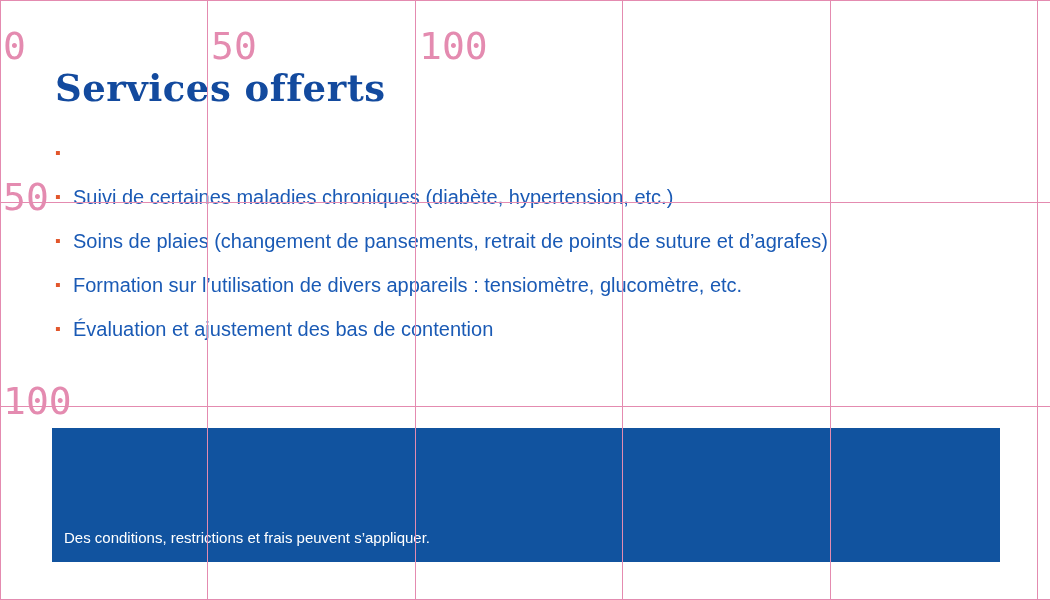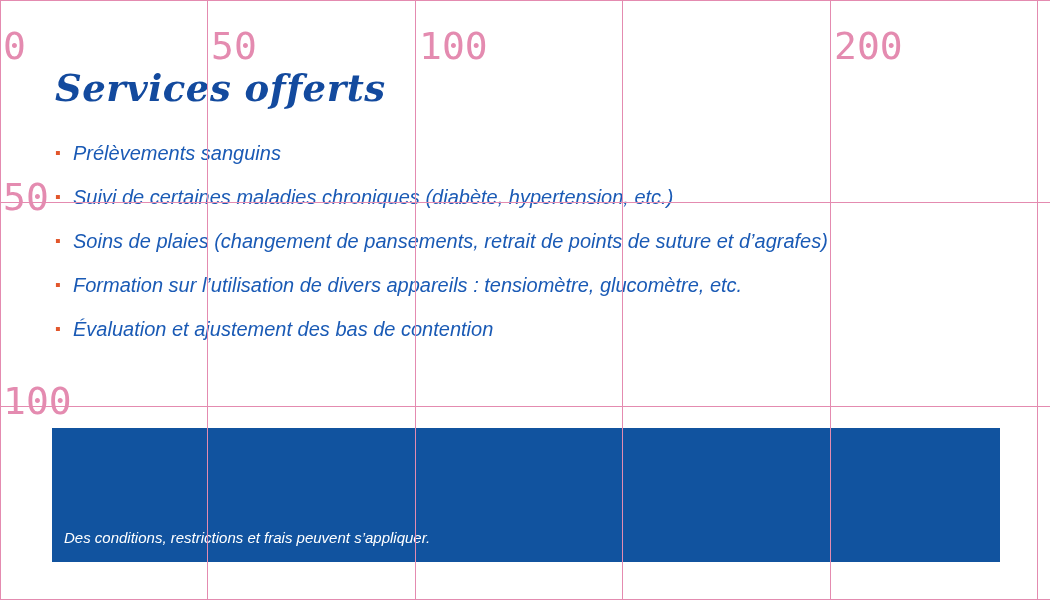--- a/index.html
+++ b/index.html
@@ -55,21 +55,20 @@
     white-space: nowrap;
   }
 
   
   #content {
     position: absolute;
     left: 0;
     top: 0;
     width: 1050px;
     height: 600px;
-    font-style: italic;
   }
 
   #title {
     position: absolute;
     left: 55px;
     top: 66px;
     color: #134a9e;
     font-family: "DejaVu Serif", serif;
     font-weight: bold;
     font-size: 37px;
@@ -127,21 +126,20 @@
 <div id="slide">
 
   <div id="content">
 
     <div id="title">Services offerts</div>
 
     <div id="bullets">
 
       <div class="bullet-row">
         <span class="bullet-marker">▪</span>
-        <span class="bullet-text">Prélèvements sanguins</span>
       </div>
 
       <div class="bullet-row">
         <span class="bullet-marker">▪</span>
         <span class="bullet-text">Suivi de certaines maladies chroniques (diabète, hypertension, etc.)</span>
       </div>
 
       <div class="bullet-row">
         <span class="bullet-marker">▪</span>
         <span class="bullet-text">Soins de plaies (changement de pansements, retrait de points de suture et d’agrafes)</span>
@@ -175,20 +173,19 @@
     <div class="grid-line-v" style="left:1037px;"></div>
 
     <div class="grid-line-h" style="top:0px;"></div>
     <div class="grid-line-h" style="top:202px;"></div>
     <div class="grid-line-h" style="top:406px;"></div>
     <div class="grid-line-h" style="top:599px;"></div>
 
     <div class="grid-label" style="left:3px;   top:27px;">0</div>
     <div class="grid-label" style="left:211px; top:27px;">50</div>
     <div class="grid-label" style="left:419px; top:27px;">100</div>
-    <div class="grid-label" style="left:834px; top:27px;">200</div>
 
     <div class="grid-label" style="left:3px; top:178px;">50</div>
     <div class="grid-label" style="left:3px; top:382px;">100</div>
 
   </div>
 
 </div>
 
 </body></html>

